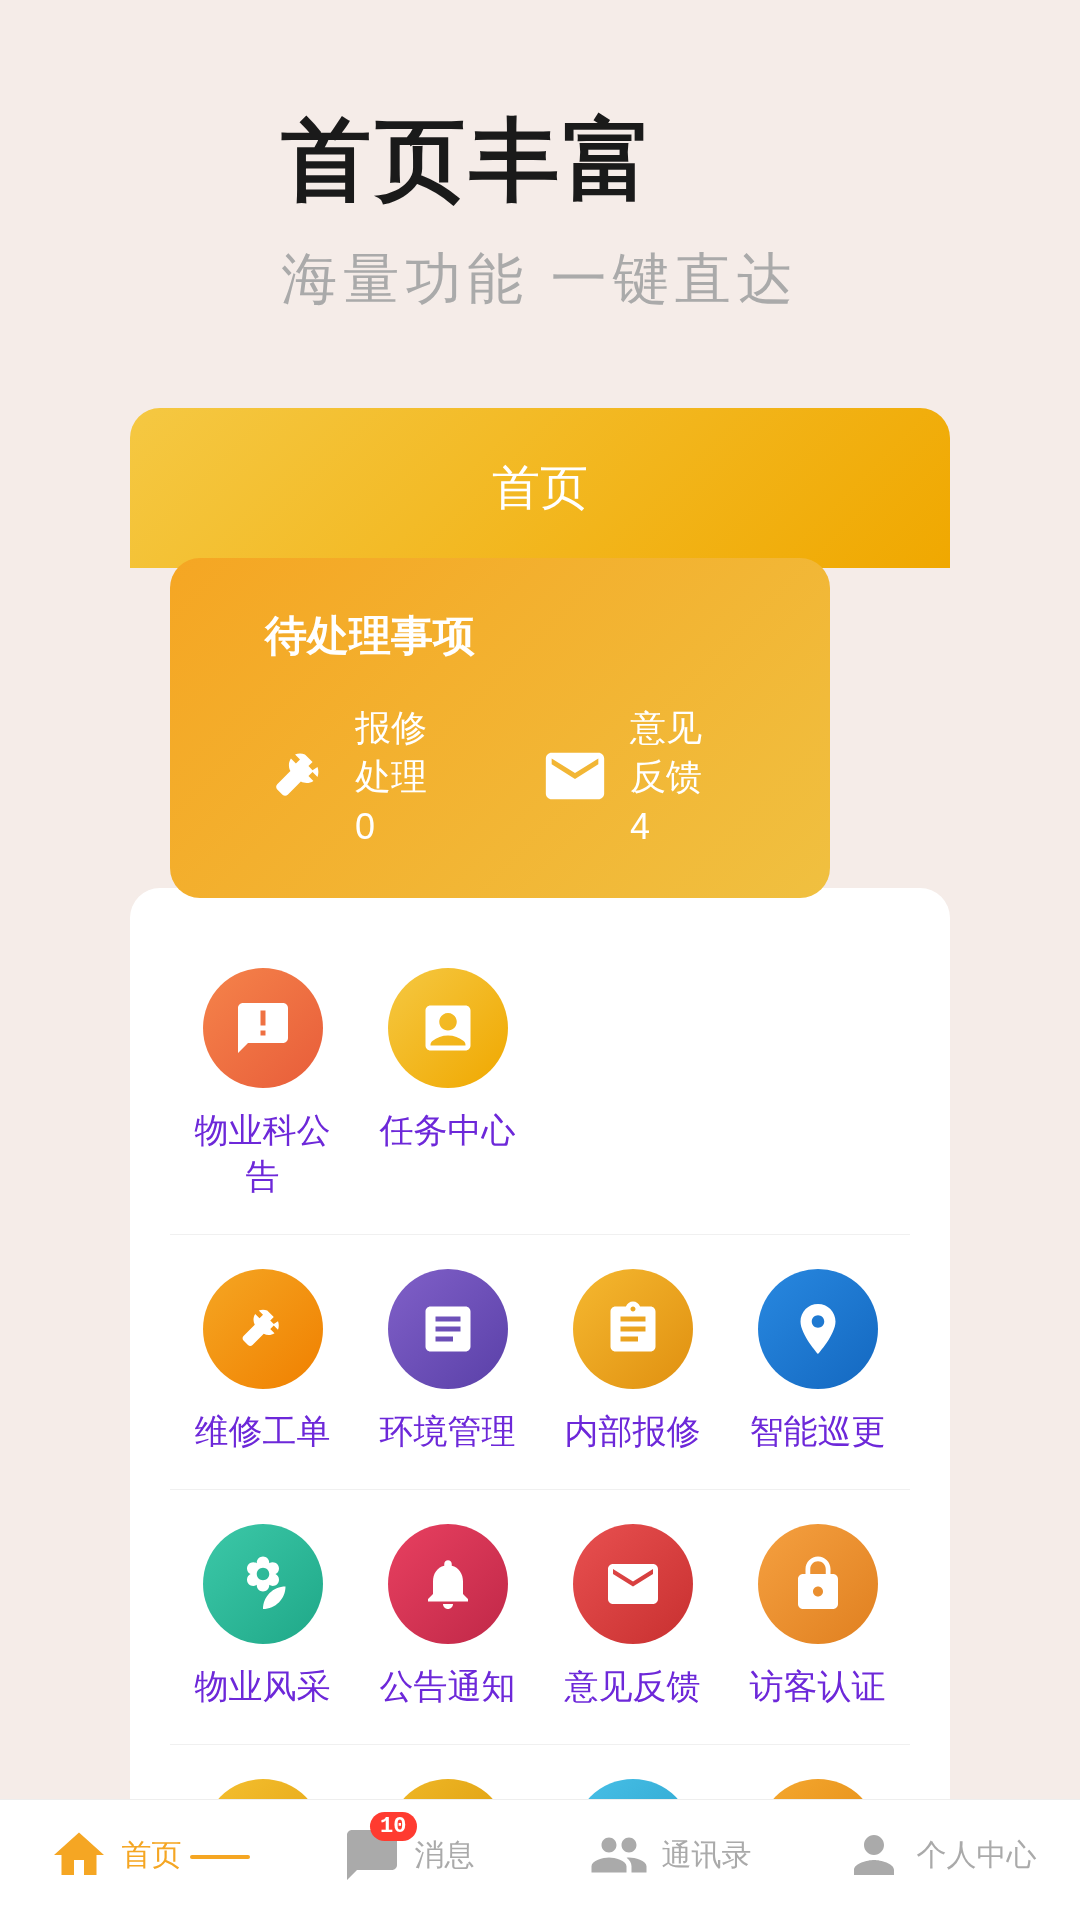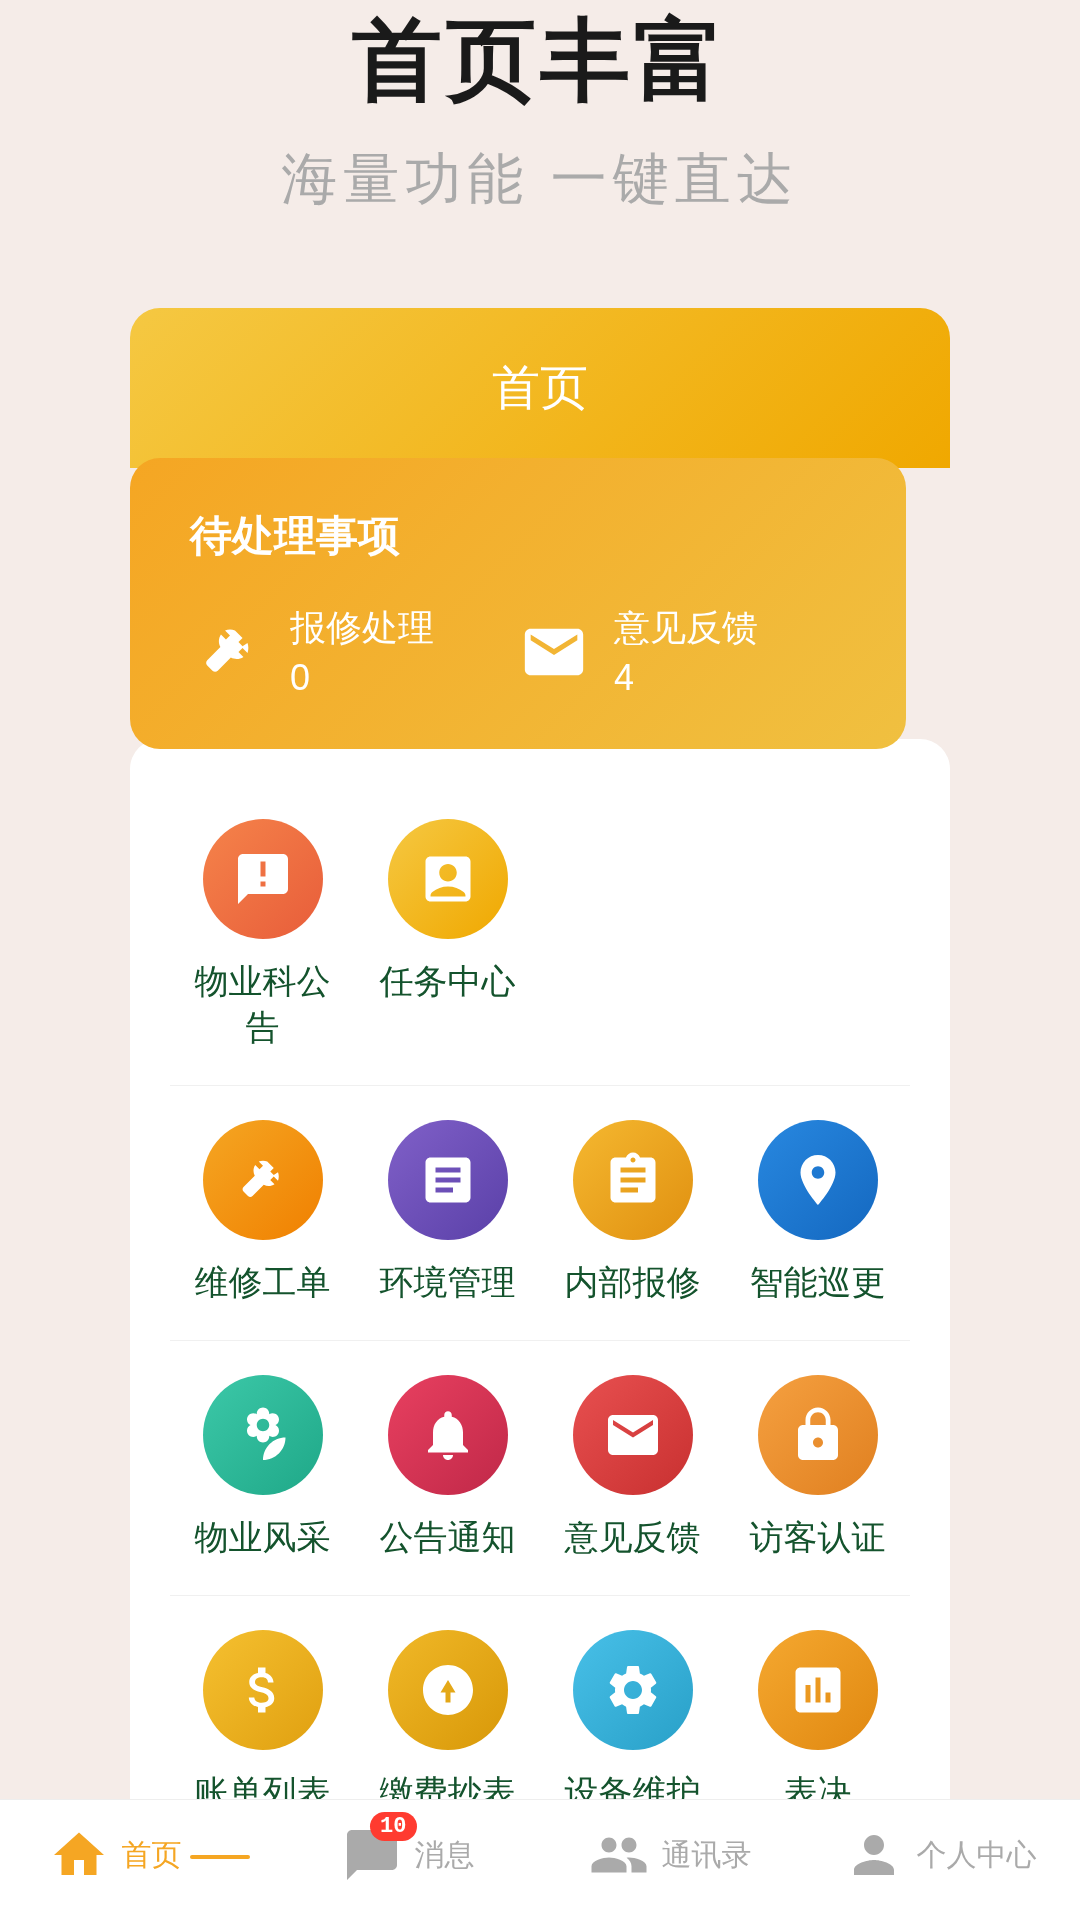--- a/index.html
+++ b/index.html
@@ -17,21 +17,22 @@
       width: 1080px;
       min-height: 1920px;
       background-color: #f5ece8;
       display: flex;
       flex-direction: column;
       align-items: center;
     }
 
     
     .header {
-      text-align: center;
+      text-align: left;
+      padding-top: 100px;
       padding-bottom: 60px;
     }
 
     .header-title {
       font-size: 90px;
       font-weight: 900;
       color: #1a1a1a;
       letter-spacing: 4px;
     }
 
@@ -63,27 +64,28 @@
     }
 
     .top-golden-bar-label {
       font-size: 48px;
       color: #fff;
       font-weight: 500;
     }
 
     
     .pending-card {
-      width: 776px;
+      width: 660px;
       background: linear-gradient(135deg, #f5a623, #f0c040);
       border-radius: 30px;
-      padding: 50px 60px;
+      padding: 50px 95px;
       margin-top: -10px;
       position: relative;
       z-index: 2;
+      margin-left: 40px;
     }
 
     .pending-title {
       font-size: 42px;
       color: #fff;
       font-weight: 600;
       margin-bottom: 40px;
     }
 
     .pending-items {
@@ -168,21 +170,21 @@
     }
 
     .icon-circle svg {
       width: 60px;
       height: 60px;
       fill: #fff;
     }
 
     .icon-label {
       font-size: 34px;
-      color: #14532d;
+      color: #6d28d9;
       text-align: center;
     }
 
     
     .ic-orange-red { background: linear-gradient(135deg, #f5834a, #e85d3a); }
     .ic-purple { background: linear-gradient(135deg, #7b5dc4, #5a3fa8); }
     .ic-gold { background: linear-gradient(135deg, #f5c842, #f0a800); }
     .ic-cyan { background: linear-gradient(135deg, #2dc4e8, #1aa8d0); }
     .ic-orange { background: linear-gradient(135deg, #f5a623, #f08000); }
     .ic-orange2 { background: linear-gradient(135deg, #f5b830, #e09010); }

